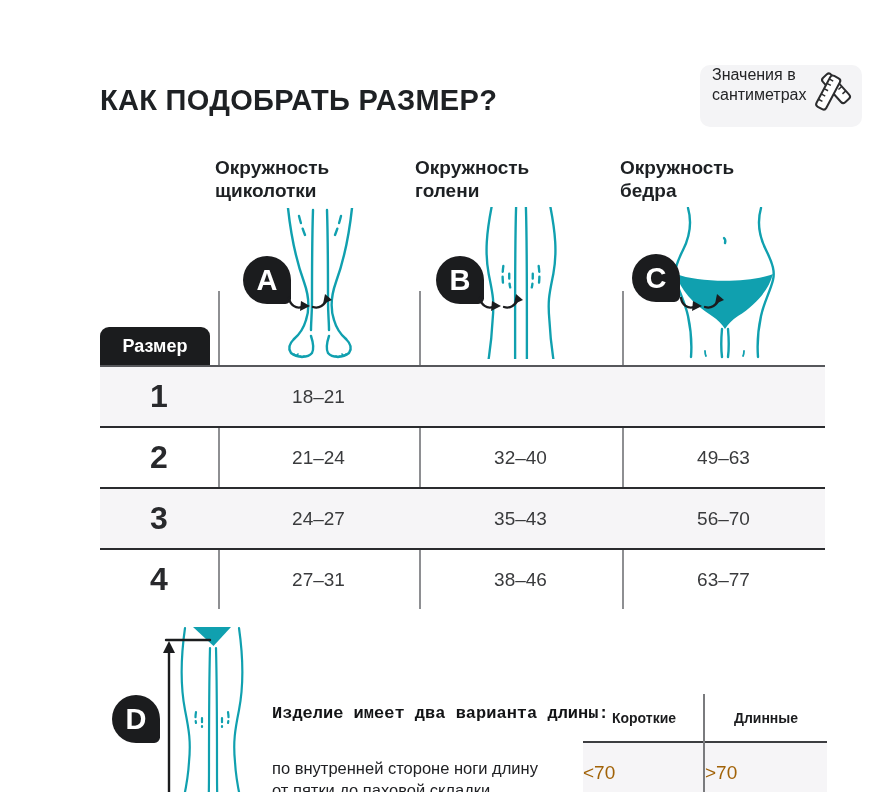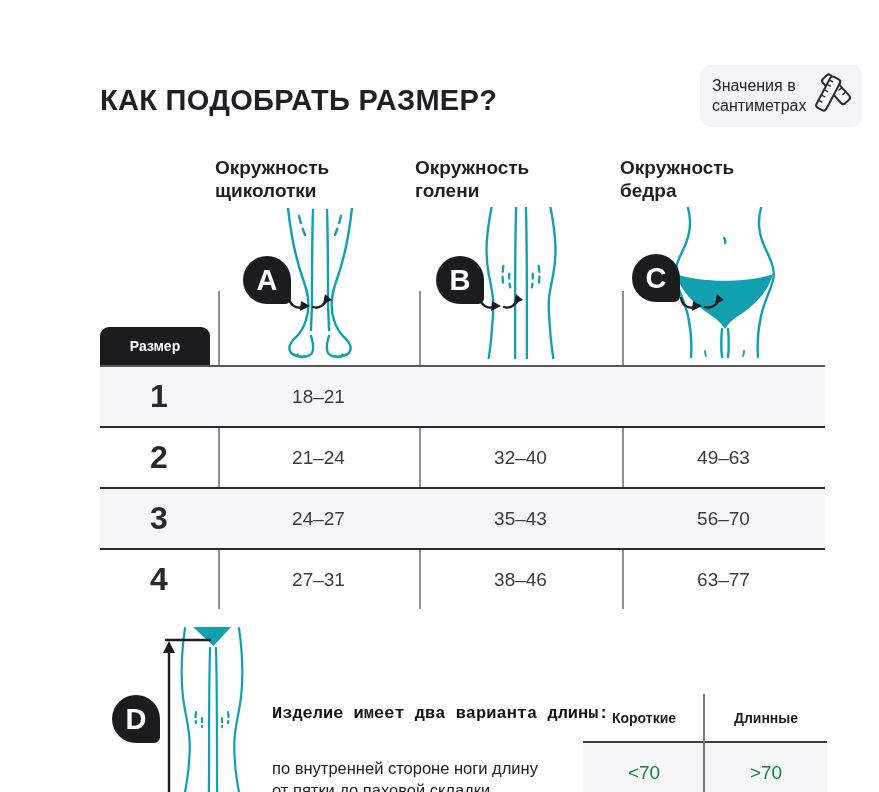--- a/index.html
+++ b/index.html
@@ -7,58 +7,58 @@
     position:relative;width:879px;height:792px;background:#ffffff;overflow:hidden;
     font-family:"Liberation Sans", sans-serif;color:#1e2023;margin-top:44px;
   }
   .abs{position:absolute;}
 
   
   .page-title{left:100px;top:40px;font-size:29px;font-weight:bold;letter-spacing:.3px;color:#1e2124;}
 
   
   .badge{left:700px;top:21px;width:162px;height:62px;background:#f4f4f6;border-radius:10px;
-         display:flex;align-items:center;justify-content:space-between;padding:0 8px 0 12px;box-sizing:border-box;}
+         display:flex;align-items:flex-start;justify-content:space-between;padding:0 8px 0 12px;box-sizing:border-box;}
   .badge-text{font-size:16px;line-height:20px;color:#232426;}
 
   
   .col-header{width:210px;text-align:left;font-weight:bold;font-size:19px;line-height:23px;color:#1d2023;}
 
   
   .bubble{width:48px;height:48px;background:#1b1c1e;border-radius:50% 50% 12% 50%;
           display:flex;align-items:center;justify-content:center;
           color:#ffffff;font-weight:bold;font-size:29px;}
 
   
   .vline{width:2px;height:318px;top:247px;background:#8e8f92;}
 
   
   .size-tab{left:100px;top:283px;width:110px;height:38px;background:#1b1c1e;border-radius:9px 9px 0 0;
-            display:flex;align-items:center;justify-content:center;color:#fff;font-weight:bold;font-size:14px;}
+            display:flex;align-items:center;justify-content:center;color:#fff;font-weight:bold;font-size:18px;}
 
   
   .size-table{left:100px;top:321px;width:725px;}
   .trow{display:flex;height:61px;align-items:center;border-top:2px solid #2a2b2e;box-sizing:border-box;}
   .trow:first-child{border-top:2px solid #56575b;}
   .trow.stripe{background:#f6f5f7;}
   .c-size{width:118px;text-align:center;font-size:32px;font-weight:bold;color:#28292c;}
   .c-a{width:201px;text-align:center;font-size:19px;color:#3a3b3d;}
   .c-b{width:203px;text-align:center;font-size:19px;color:#3a3b3d;}
   .c-c{width:203px;text-align:center;font-size:19px;color:#3a3b3d;}
 
   
   .len-heading{left:272px;top:660px;font-size:17px;font-weight:bold;color:#131416;font-family:Liberation Mono, monospace;}
   .len-line{left:272px;font-size:16.5px;color:#202124;}
 
   .mini-table{left:583px;top:650px;width:244px;}
   .mini-head{display:flex;height:47px;align-items:center;}
   .mini-head div{width:122px;text-align:center;font-weight:bold;font-size:14px;color:#1b1c1e;}
   .mini-sep{height:2px;background:#3d3e41;}
   .mini-vals{display:flex;height:59px;align-items:center;background:#f6f5f7;}
-  .mini-vals div{width:122px;text-align:center;font-size:19px;color:#15803d;}
+  .mini-vals div{width:122px;text-align:left;font-size:19px;color:#a16207;}
   .mini-vline{left:703px;top:650px;width:2px;height:108px;background:#7a7b7e;}
 </style>
 </head>
 <body>
 
 <div class="canvas">
 
   <div class="abs page-title">КАК ПОДОБРАТЬ РАЗМЕР?</div>
 
   <div class="abs badge">

